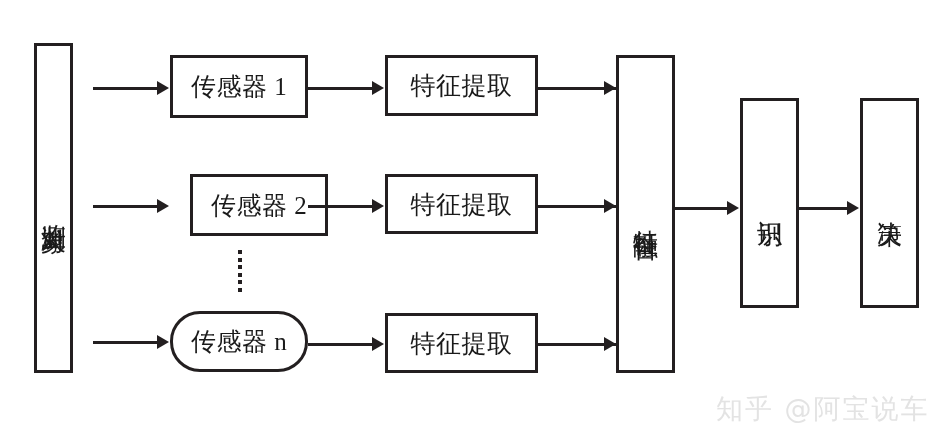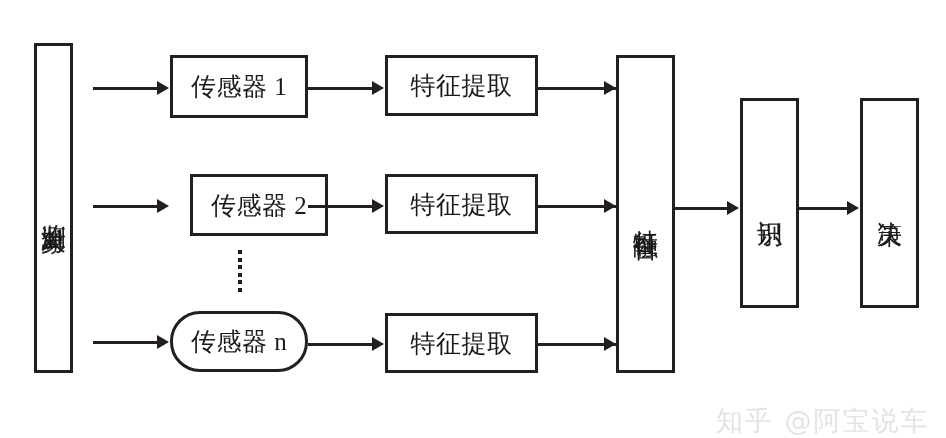--- a/index.html
+++ b/index.html
@@ -158,15 +158,15 @@
     <span class="label">识别</span>
   </div>
 
   <div class="edge" style="left:799px; top:207px; width:48px;"></div>
   <div class="arrowhead" style="left:847px; top:201px;"></div>
 
   <div class="node vertical" style="left:860px; top:98px; width:59px; height:210px;">
     <span class="label">决策</span>
   </div>
 
-  <div class="watermark" style="left:716px; top:391px;margin-top:12px;">知乎 @阿宝说车</div>
+  <div class="watermark" style="left:716px; top:391px;">知乎 @阿宝说车</div>
 
 </div>
 
 </body></html>

